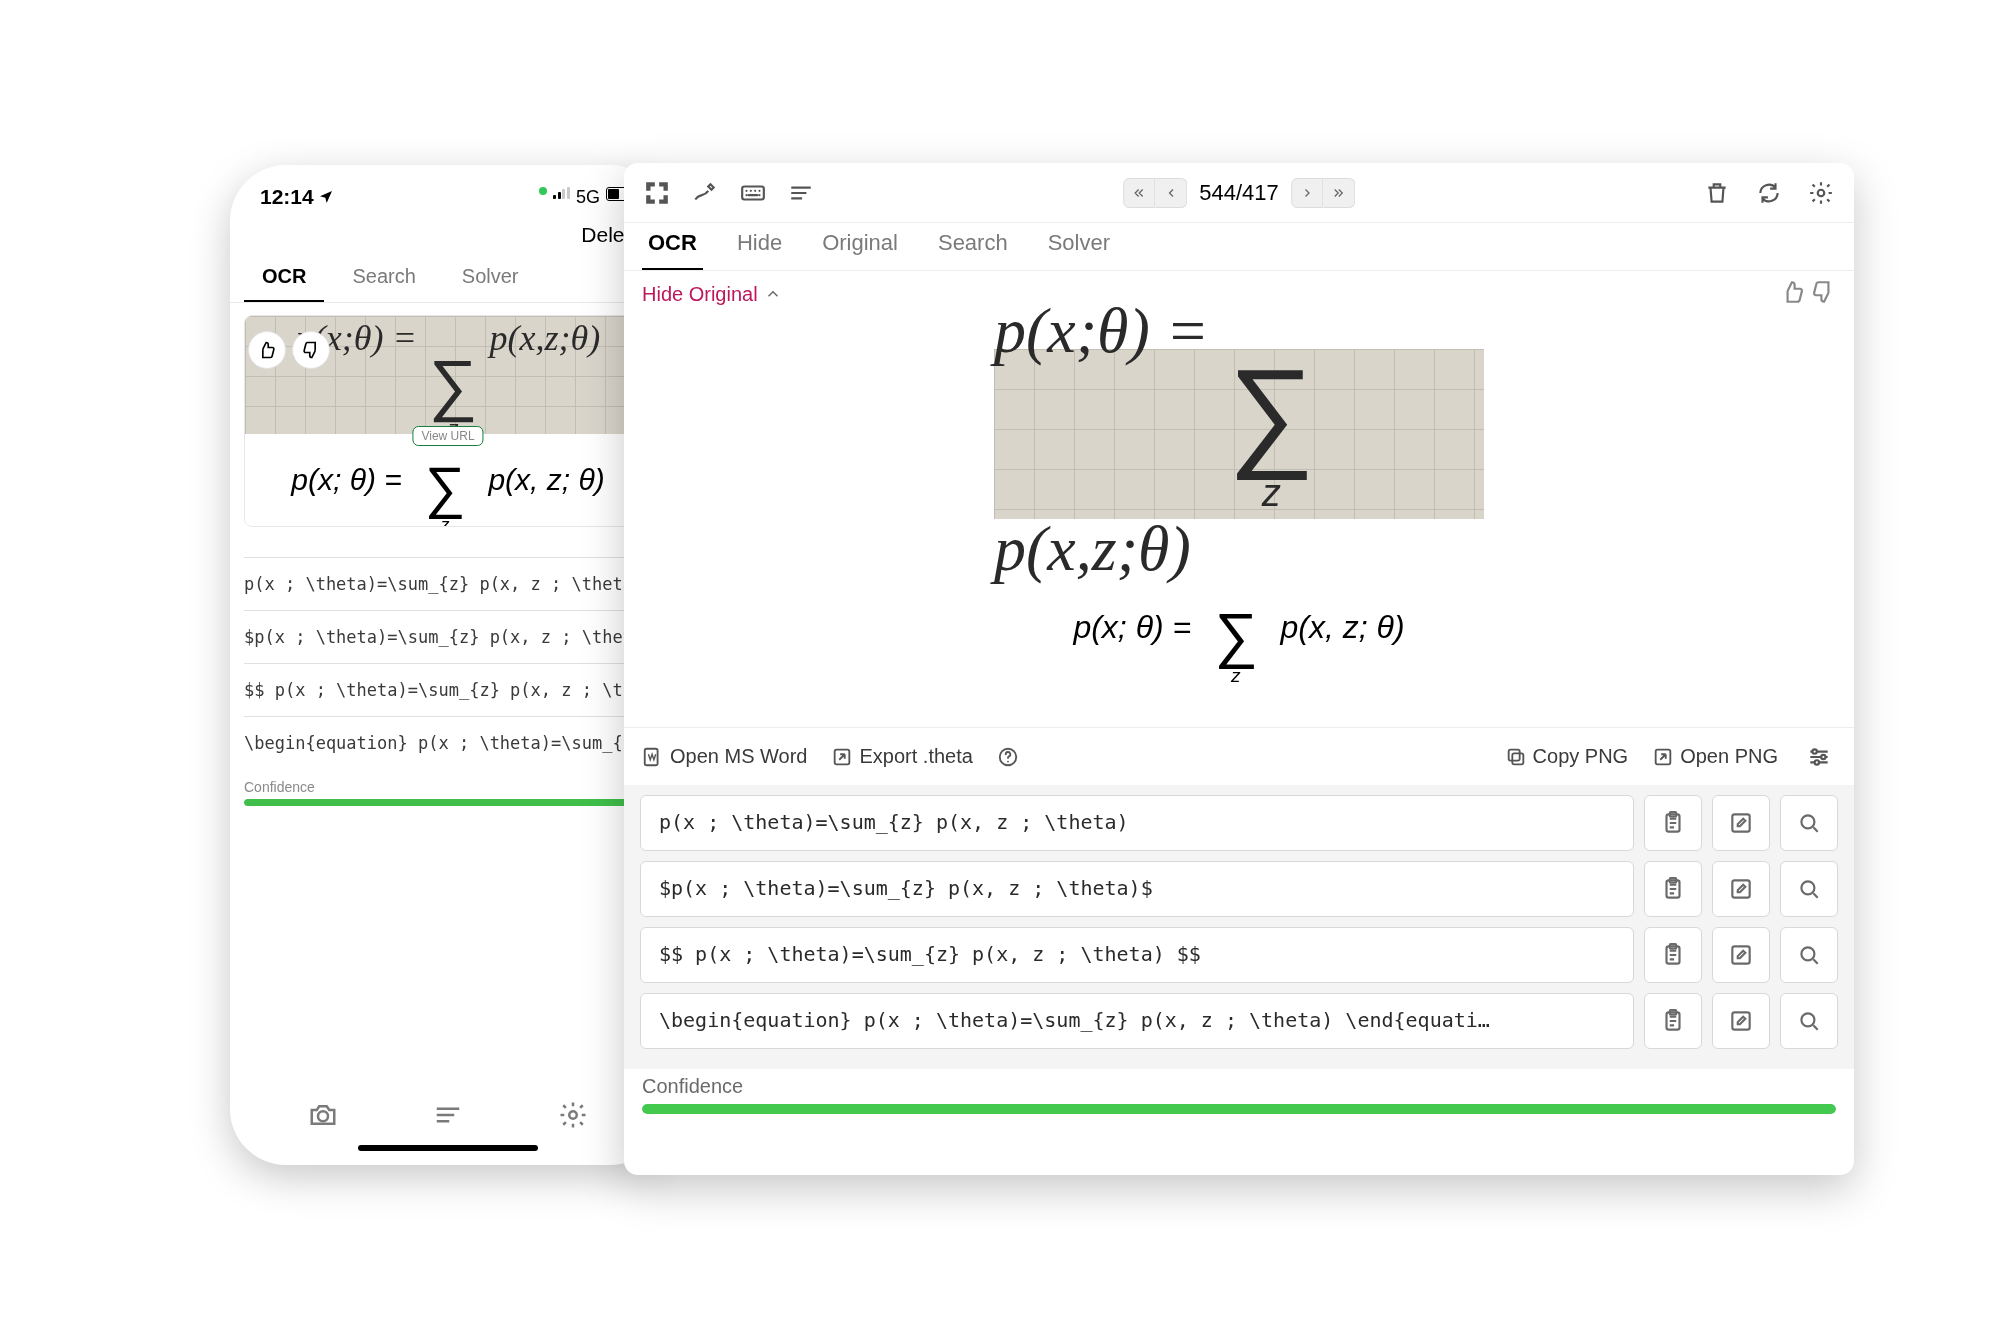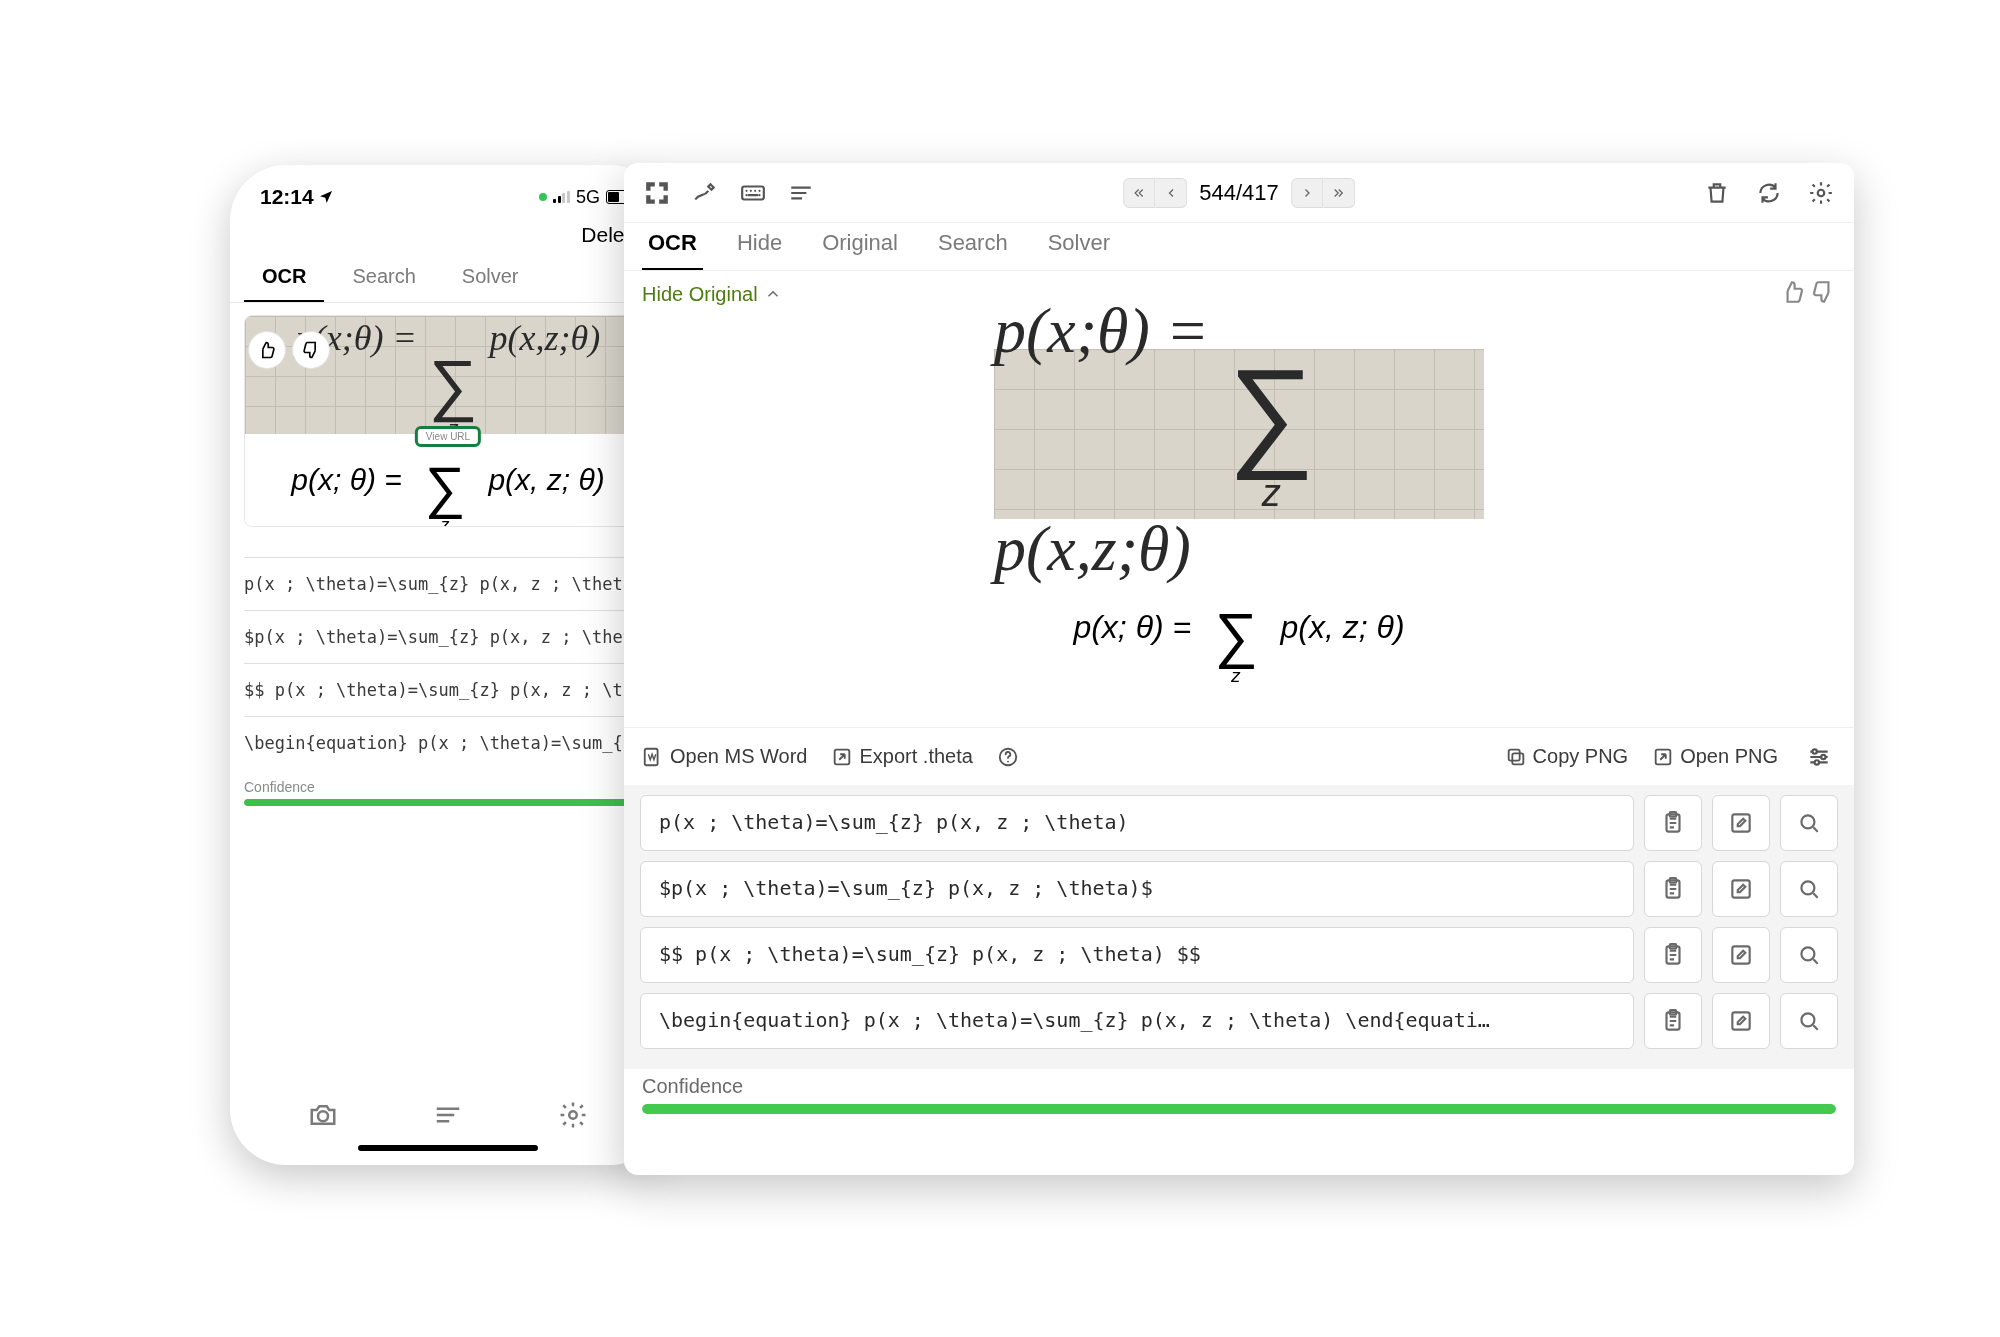--- a/index.html
+++ b/index.html
@@ -3,21 +3,21 @@
 <meta charset="utf-8">
 <style>
 *{box-sizing:border-box;margin:0;padding:0;font-family:-apple-system,BlinkMacSystemFont,'Segoe UI',sans-serif}
 body{background:#fff;width:2000px;height:1337px;position:relative}
 #stage{position:absolute;left:230px;top:165px;width:1543px;height:1040px}
 
 
 .phone{position:absolute;left:0;top:0;width:436px;height:1000px;background:#fff;border-radius:56px;box-shadow:0 12px 40px rgba(0,0,0,.22)}
 .statusbar{display:flex;justify-content:space-between;align-items:center;padding:16px 30px 4px;height:52px;font-size:21px;font-weight:600}
 .sb-left{display:flex;align-items:center;gap:4px}
-.sb-right{display:flex;align-items:center;gap:6px;font-size:18px;font-weight:500}
+.sb-right{display:flex;align-items:flex-start;gap:6px;font-size:18px;font-weight:500}
 .battowrap{display:flex;align-items:center}
 .batto{width:30px;height:14px;border:1.5px solid #000;border-radius:3px;position:relative}
 .batto::after{content:'';position:absolute;right:-4px;top:3px;width:2px;height:6px;background:#000;border-radius:0 1px 1px 0}
 .batto-fill{position:absolute;left:1px;top:1px;bottom:1px;width:38%;background:#000;border-radius:1px}
 .sigbars{display:flex;align-items:flex-end;gap:1.5px;height:12px}
 .sigbars span{width:3px;background:#000;border-radius:1px;display:block}
 .sigbars span.dim{background:#c9c9c9}
 .sigbars span:nth-child(1){height:4px}.sigbars span:nth-child(2){height:7px}.sigbars span:nth-child(3){height:10px}.sigbars span:nth-child(4){height:12px}
 .green-dot{width:8px;height:8px;background:#33c758;border-radius:50%}
 .p-actions{display:flex;justify-content:flex-end;padding:6px 24px 10px}
@@ -26,21 +26,21 @@
 .p-tab{padding:8px 18px 12px;font-size:20px;color:#7a7a7a;border-bottom:2px solid transparent}
 .p-tab.active{color:#000;font-weight:700;border-bottom-color:#000}
 .p-thumbs{position:absolute;left:18px;top:166px;display:flex;gap:6px;z-index:5}
 .thumb-btn{width:38px;height:38px;border-radius:50%;background:#fff;border:1px solid #e2e2e2;display:flex;align-items:center;justify-content:center}
 .thumb-btn svg{width:20px;height:20px;stroke:#000;fill:none;stroke-width:2}
 .p-imgcard{margin:12px 14px 0;border:1px solid #e6e6e6;border-radius:8px;overflow:hidden;position:relative}
 .p-hand{height:118px;background:#d9d5cb;display:flex;align-items:center;justify-content:center;position:relative}
 .p-hand-grid{position:absolute;inset:0;background-image:linear-gradient(#c2beb4 1px,transparent 1px),linear-gradient(90deg,#c2beb4 1px,transparent 1px);background-size:30px 30px}
 .p-hand-text{position:relative;font-family:'Brush Script MT',cursive;font-size:36px;color:#2a2a2a;font-style:italic}
 .p-render{height:92px;background:#fff;display:flex;align-items:center;justify-content:center;position:relative}
-.view-url{position:absolute;top:-8px;left:50%;transform:translateX(-50%);font-size:10px;color:#888;background:#fff;border:3px solid #15803d;border-radius:6px;padding:2px 8px}
+.view-url{position:absolute;top:-8px;left:50%;transform:translateX(-50%);font-size:12px;color:#888;background:#fff;border:1px solid #15803d;border-radius:6px;padding:2px 8px}
 .p-list{margin:30px 14px 0}
 .p-item{border-top:1px solid #e0e0e0;padding:16px 0;font-family:'Menlo',monospace;font-size:17px;color:#3a3a3a;white-space:nowrap;overflow:hidden;text-overflow:ellipsis}
 .p-conf{margin:10px 14px 0}
 .p-conf-label{font-size:14px;color:#8a8a8a;margin-bottom:4px}
 .p-conf-bar{height:7px;border-radius:4px;background:#e6e6e6;position:relative;overflow:hidden}
 .p-conf-fill{position:absolute;left:0;top:0;bottom:0;background:#3fbf4a;border-radius:4px}
 .p-bottom{position:absolute;bottom:0;left:0;right:0;height:96px;display:flex;justify-content:space-around;align-items:center;padding:0 30px}
 .p-bottom .bicon svg{width:30px;height:30px;stroke:#7a7a7a;fill:none;stroke-width:2}
 .home-ind{position:absolute;bottom:14px;left:50%;transform:translateX(-50%);width:180px;height:6px;background:#000;border-radius:3px}
 
@@ -55,21 +55,21 @@
 .pager-btn{width:32px;height:30px;background:#f0f0f0;display:flex;align-items:center;justify-content:center;border:1px solid #dcdcdc}
 .pager-btn:first-child{border-radius:6px 0 0 6px}
 .pager-btn:last-child{border-radius:0 6px 6px 0;border-left:none}
 .pager-btn svg{width:14px;height:14px;stroke:#666;fill:none;stroke-width:2.2}
 .pager-text{font-size:22px;font-weight:500;color:#000}
 .tb-right{margin-left:auto;display:flex;gap:18px}
 .d-tabs{display:flex;gap:28px;padding:0 18px;height:48px;align-items:flex-end;border-bottom:1px solid #eee}
 .d-tab{font-size:22px;color:#7a7a7a;padding:0 6px 12px;border-bottom:2px solid transparent}
 .d-tab.active{color:#000;font-weight:600;border-bottom-color:#000}
 .d-hide-row{display:flex;justify-content:space-between;align-items:center;padding:8px 18px;height:46px}
-.hide-orig{font-size:20px;color:#4d7c0f;display:flex;align-items:center;gap:6px}
+.hide-orig{font-size:20px;color:#be185d;display:flex;align-items:center;gap:6px}
 .rate{display:flex;gap:4px}
 .rate svg{width:26px;height:26px;stroke:#888;fill:none;stroke-width:2}
 .d-img-area{height:410px;display:flex;flex-direction:column;align-items:center;justify-content:space-around;padding:6px 0 16px}
 .d-hand{width:490px;height:170px;background:#d9d5cb;position:relative;display:flex;align-items:center;justify-content:center}
 .d-hand-grid{position:absolute;inset:0;background-image:linear-gradient(#c2beb4 1px,transparent 1px),linear-gradient(90deg,#c2beb4 1px,transparent 1px);background-size:40px 40px}
 .d-hand-text{position:relative;font-family:'Brush Script MT',cursive;font-size:64px;color:#2a2a2a;font-style:italic}
 .d-render{font-size:32px}
 .d-actions{height:58px;border-top:1px solid #eee;display:flex;align-items:center;gap:24px;padding:0 18px;font-size:20px;color:#3a3a3a}
 .d-act{display:flex;align-items:center;gap:6px}
 .d-act svg{width:22px;height:22px;stroke:#555;fill:none;stroke-width:2}

